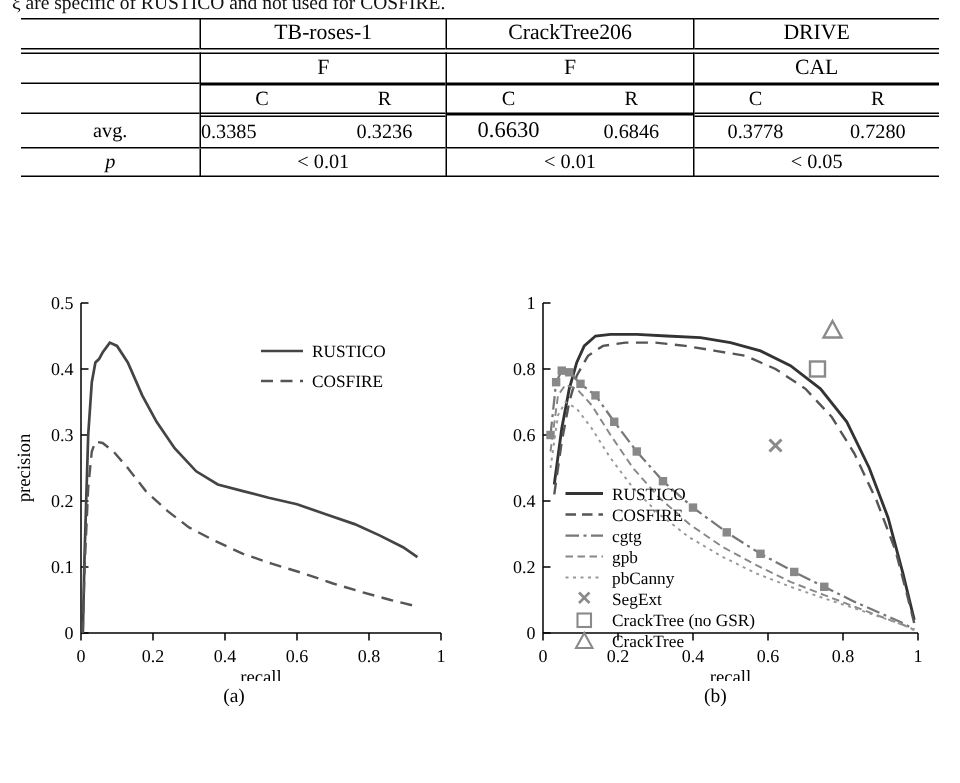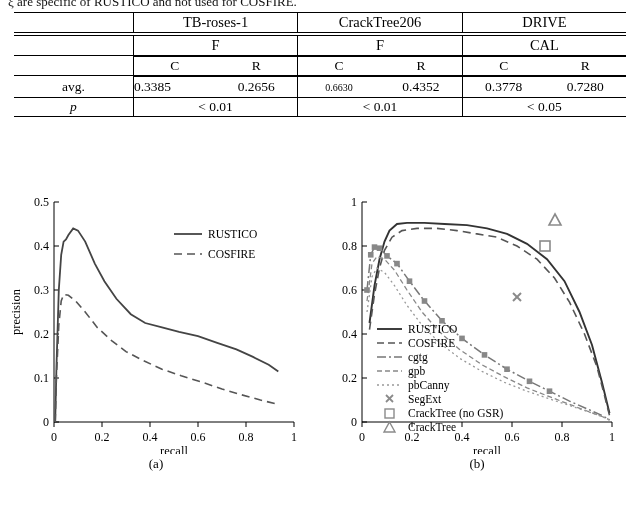--- a/index.html
+++ b/index.html
@@ -87,31 +87,31 @@
             </table>
       </td>
     </tr>
     <tr class="rule-thin">
       <td class="bold vr cellpad">avg.</td>
       <td class="vr cellpad" style="padding:0;">
         <table style="width:100%;border-collapse:collapse;">
           <tbody>
                 <tr>
             <td style="width:50%;text-align:left;font-size:13.5px;padding:2px 0;">0.3385</td>
-            <td class="bold" style="width:50%;text-align:center;font-size:13.5px;padding:2px 0;">0.2656</td>
-          </tr>
-        </tbody>
-            </table>
-      </td>
-      <td class="vr cellpad" style="padding:0;">
-        <table style="width:100%;border-collapse:collapse;">
-          <tbody>
-                <tr>
-            <td style="width:50%;text-align:center;font-size:10px;padding:2px 0;">0.6630</td>
-            <td class="bold" style="width:50%;text-align:center;font-size:13.5px;padding:2px 0;">0.4352</td>
+            <td class="bold" style="width:50%;text-align:center;font-size:13.5px;padding:2px 0;">0.3236</td>
+          </tr>
+        </tbody>
+            </table>
+      </td>
+      <td class="vr cellpad" style="padding:0;">
+        <table style="width:100%;border-collapse:collapse;">
+          <tbody>
+                <tr>
+            <td style="width:50%;text-align:center;font-size:15px;padding:2px 0;">0.6630</td>
+            <td class="bold" style="width:50%;text-align:center;font-size:13.5px;padding:2px 0;">0.6846</td>
           </tr>
         </tbody>
             </table>
       </td>
       <td class="cellpad" style="padding:0;">
         <table style="width:100%;border-collapse:collapse;">
           <tbody>
                 <tr>
             <td style="width:50%;text-align:center;font-size:13.5px;padding:2px 0;">0.3778</td>
             <td class="bold" style="width:50%;text-align:center;font-size:13.5px;padding:2px 0;">0.7280</td>

